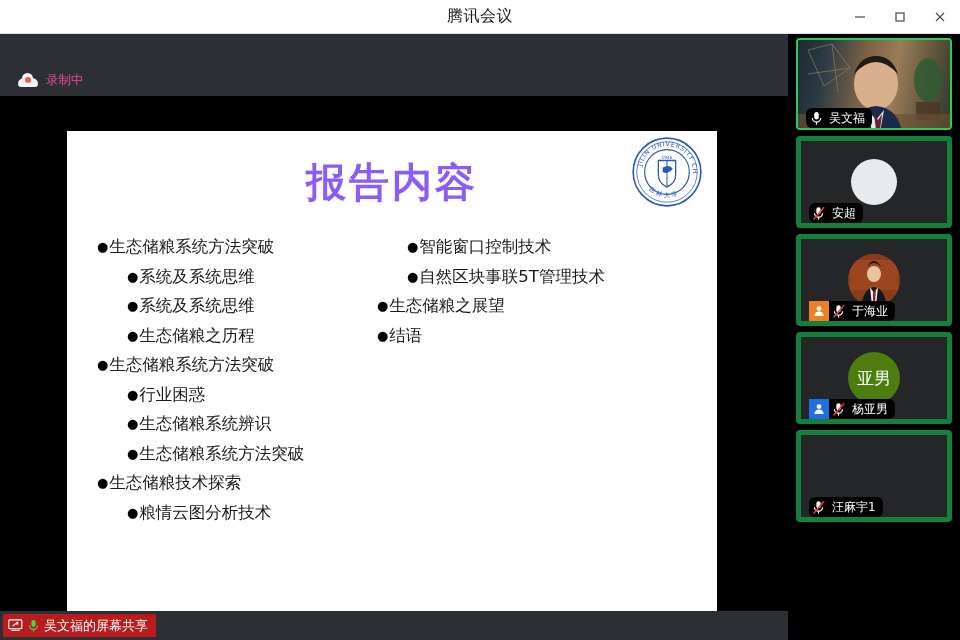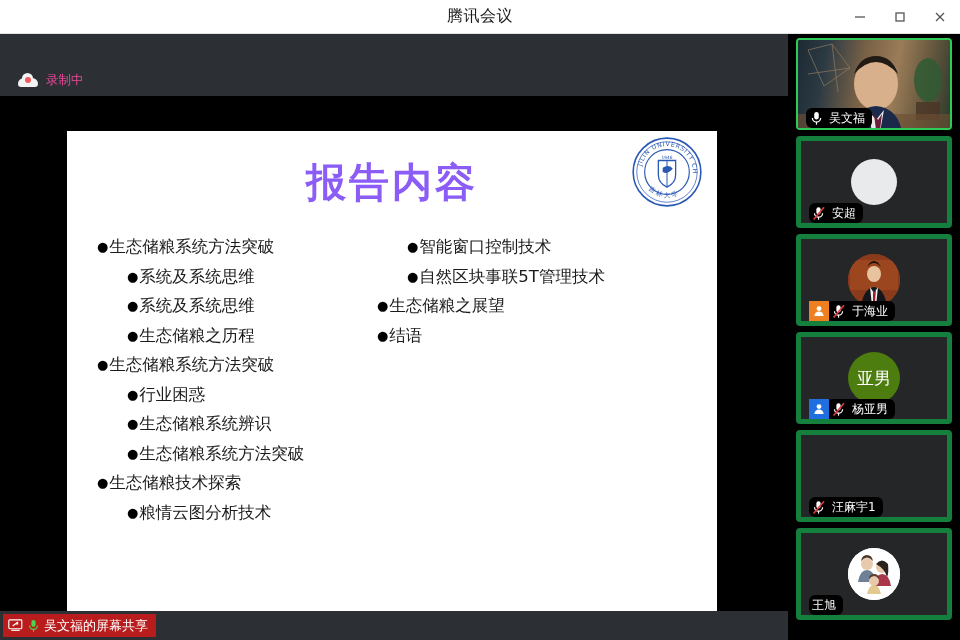--- a/index.html
+++ b/index.html
@@ -395,34 +395,15 @@
             <svg width="14" height="15" viewBox="0 0 14 16">
               <rect x="4.2" y="1.4" width="4.6" height="7.6" rx="2.3" fill="#fff"></rect>
               <path d="M2.2 7.6 a4.3 4.3 0 0 0 8.6 0" fill="none" stroke="#fff" stroke-width="1.3"></path>
               <rect x="5.9" y="11.6" width="1.2" height="3" fill="#fff"></rect>
               <line x1="1.2" y1="14.4" x2="12.4" y2="1.4" stroke="#e03b3b" stroke-width="1.7"></line>
             </svg>
           </span>
           <span class="nm">汪麻宇1</span>
         </div>
       </div>
-      <div class="tile" style="top: 494px;">
-        <div class="avatar-circle" style="background:#ffffff;overflow:hidden">
-          <svg width="52" height="52" viewBox="0 0 52 52">
-            <rect width="52" height="52" fill="#fff"></rect>
-            <circle cx="19" cy="16" r="6" fill="#e8c9ab"></circle>
-            <path d="M13 13 q6 -7 12 0 q-1 -6 -6 -6 q-5 0 -6 6z" fill="#4a3526"></path>
-            <path d="M10 34 q2 -12 9 -12 q7 0 9 12z" fill="#6f7f95"></path>
-            <circle cx="34" cy="19" r="6" fill="#e8c9ab"></circle>
-            <path d="M28 16 q6 -7 12 0 q1 9 -1 13 q-2 -8 -11 -13z" fill="#2c2220"></path>
-            <path d="M25 38 q3 -12 9 -12 q7 0 9 12z" fill="#a8354a"></path>
-            <circle cx="26" cy="33" r="5" fill="#e8c9ab"></circle>
-            <path d="M21 31 q5 -6 10 0 q0 -5 -5 -5 q-5 0 -5 5z" fill="#5a4030"></path>
-            <path d="M19 46 q2 -9 7 -9 q5 0 7 9z" fill="#e2c98f"></path>
-          </svg>
-        </div>
-        <div class="namebar">
-          <span class="nm">王旭</span>
-        </div>
-      </div>
     </div>
 
 </div>
 
 </body></html>

